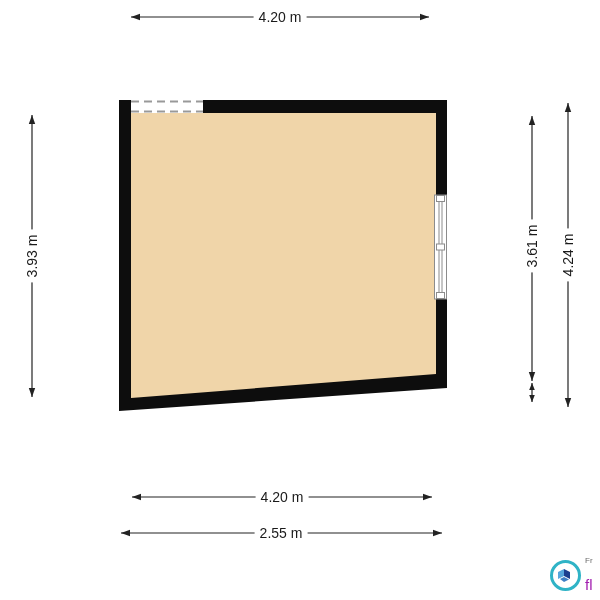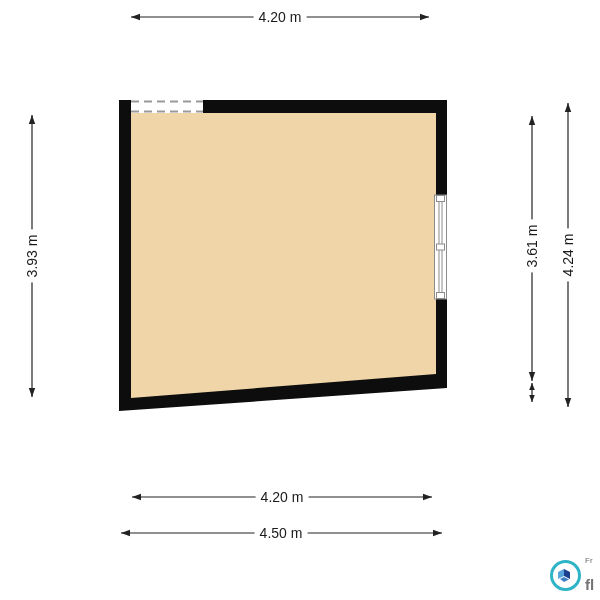--- a/index.html
+++ b/index.html
@@ -57,22 +57,22 @@
     flex-direction: column;
     gap: 12px;
   }
   .logo-text-small {
     font-size: 8px;
     color: #6b6b6b;
     line-height: 1;
   }
   .logo-text-large {
     font-size: 15px;
-    font-weight: 700;
-    color: #737373;
+    font-weight: 400;
+    color: #a21caf;
     line-height: 1.1;
   }
 </style>
 </head>
 <body>
 
 <div class="canvas">
 
   <svg class="plan-svg" width="600" height="600" viewBox="0 0 600 600">
 
@@ -140,21 +140,21 @@
   <div class="dim-label" style="left:280px; top:17px;">4.20 m</div>
 
   <div class="dim-label vertical" style="left:32px; top:256px;">3.93 m</div>
 
   <div class="dim-label vertical" style="left:532px; top:246px;">3.61 m</div>
 
   <div class="dim-label vertical" style="left:568px; top:255px;">4.24 m</div>
 
   <div class="dim-label" style="left:282px; top:497px;">4.20 m</div>
 
-  <div class="dim-label" style="left:281px; top:533px;">4.50 m</div>
+  <div class="dim-label" style="left:281px; top:533px;">2.55 m</div>
 
   <div class="logo">
     <div class="logo-ring">
       <svg width="17" height="15" viewBox="0 0 17 15">
         <polygon points="1,4 7,1 7,8 1,11" fill="#56a6dc"></polygon>
         <polygon points="7,1 13,4 13,11 7,8" fill="#1c3f8f"></polygon>
         <polygon points="3,11 7,9 12,11.5 7,14" fill="#3f7fc4"></polygon>
       </svg>
     </div>
     <div class="logo-text">

